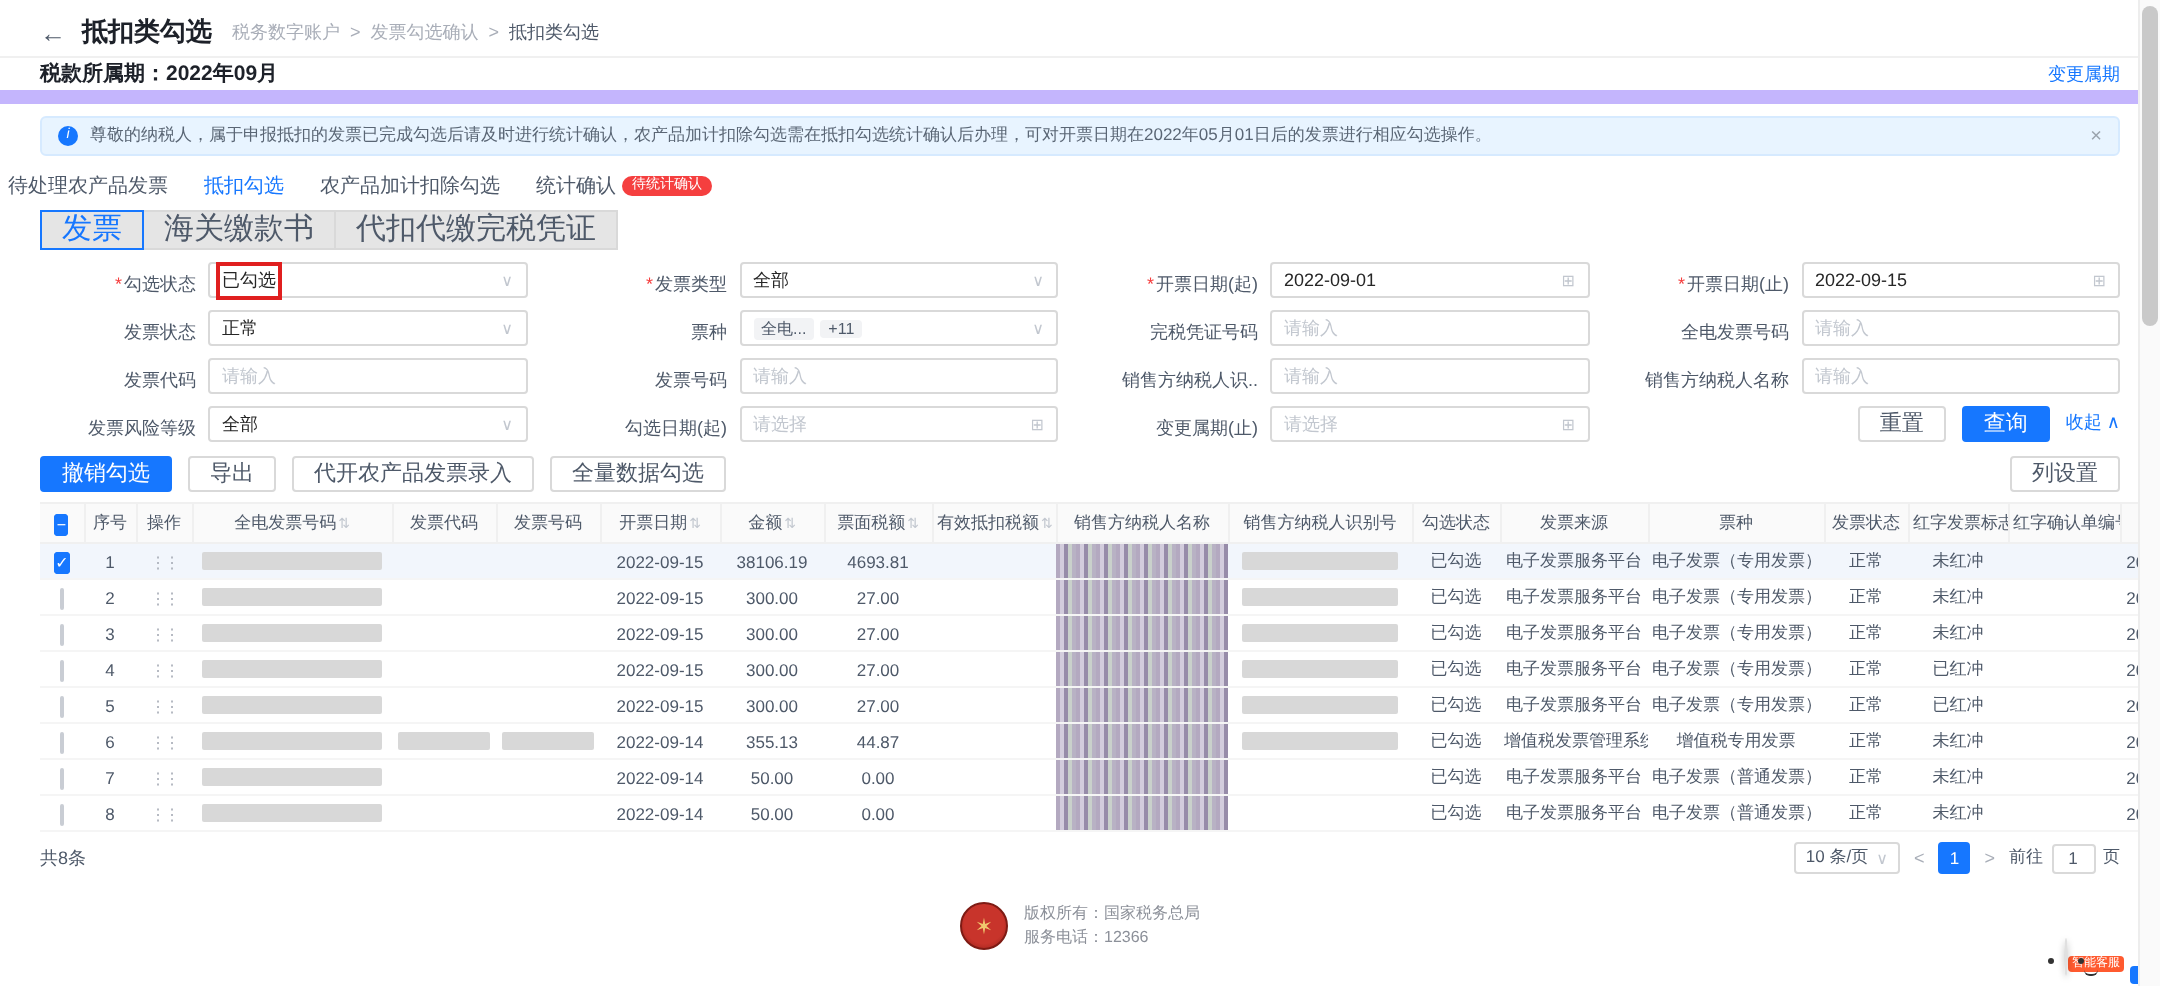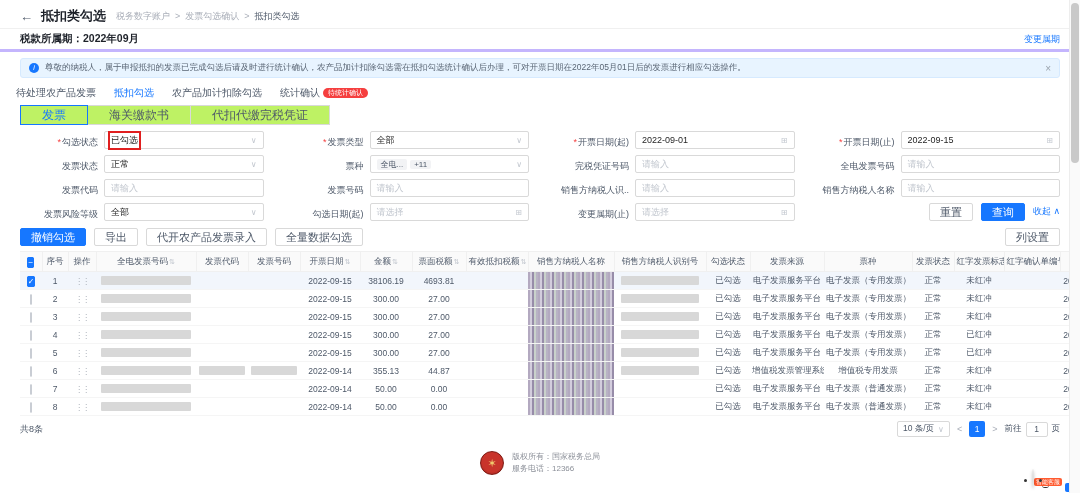--- a/index.html
+++ b/index.html
@@ -5,37 +5,37 @@
   *{box-sizing:border-box;margin:0;padding:0}
   body{margin:0;background:#fff;font-family:"Liberation Sans","DejaVu Sans",sans-serif;color:#262626}
   .app{position:relative;width:1080px;height:493px;overflow:hidden;background:#fff}
 
   .hdr{display:flex;align-items:center;padding:9px 20px 5px;height:28px}
   .back{color:#4e5969;font-size:13px;margin-right:8px}
   .title{font-size:13px;font-weight:bold;color:#1d2129}
   .crumb{font-size:9px;color:#a9aeb8;display:flex;gap:5px;margin-left:10px;align-items:center}
   .crumb .cur{color:#4e5969}
 
-  .period{display:flex;align-items:center;border-top:1px solid #f0f0f0;border-bottom:3px solid #c4b5fd;padding:0 20px;height:24px}
+  .period{display:flex;align-items:center;border-top:1px solid #f0f0f0;border-bottom:7px solid #c4b5fd;padding:0 20px;height:24px}
   .p-label,.p-value{font-weight:bold;font-size:10.5px;color:#1d2129}
   .p-hint{color:#8c9099;margin-left:8px;font-size:8.5px}
   .p-link{margin-left:auto;color:#1677ff;font-size:9px}
 
   .notice{display:flex;align-items:center;gap:6px;margin:6px 20px;background:#e8f4ff;border:1px solid #d6eaff;border-radius:3px;height:20px;padding:0 8px;font-size:8.5px;color:#5a6675;overflow:hidden;white-space:nowrap}
   .n-icon{width:10px;height:10px;border-radius:50%;background:#1677ff;color:#fff;font-size:7px;line-height:10px;text-align:center;flex:none;font-style:italic}
   .n-text{flex:1;overflow:hidden;text-overflow:ellipsis}
   .n-close{color:#9aa3ad;font-size:10px;flex:none}
 
-  .tabs{display:flex;gap:18px;margin:5px 16px 0;font-size:10px;height:17px;align-items:center;color:#4e5969}
+  .tabs{display:flex;gap:18px;margin:5px 4px 0;font-size:10px;height:17px;align-items:center;color:#4e5969}
   .tab{display:flex;align-items:center}
   .tab.active{color:#1677ff}
   .badge{background:#f53f3f;color:#fff;font-size:7px;border-radius:8px;padding:1px 5px;margin-left:3px;line-height:8px}
 
   .subtabs{display:flex;margin:4px 20px 2px;height:20px}
-  .stab{border:1px solid #d9d9d9;padding:0 21px;line-height:18px;font-size:12px;color:#4e5969;background:#bef264;margin-left:-1px}
+  .stab{border:1px solid #d9d9d9;padding:0 10px;line-height:18px;font-size:15px;color:#4e5969;background:#e5e5e5;margin-left:-1px}
   .stab:first-child{margin-left:0}
   .stab.active{border-color:#1677ff;color:#1677ff;position:relative;z-index:1}
 
   .filters{display:grid;grid-template-columns:repeat(4,1fr);gap:5px 22px;margin:5px 20px 0}
   .field{display:flex;align-items:flex-end;font-size:9px;height:19px}
   .f-label{width:84px;text-align:right;color:#4e5969;flex:none;padding-right:6px;white-space:nowrap;overflow:hidden}
   .req{color:#f53f3f;margin-right:1px}
   .ctl{flex:1;border:1px solid #d9d9d9;border-radius:2px;height:18px;display:flex;align-items:center;padding:0 6px;gap:3px;background:#fff;min-width:0}
   .ctl .val{white-space:nowrap;color:#262626}
   .ctl .ph{color:#c2c7cf;white-space:nowrap}

